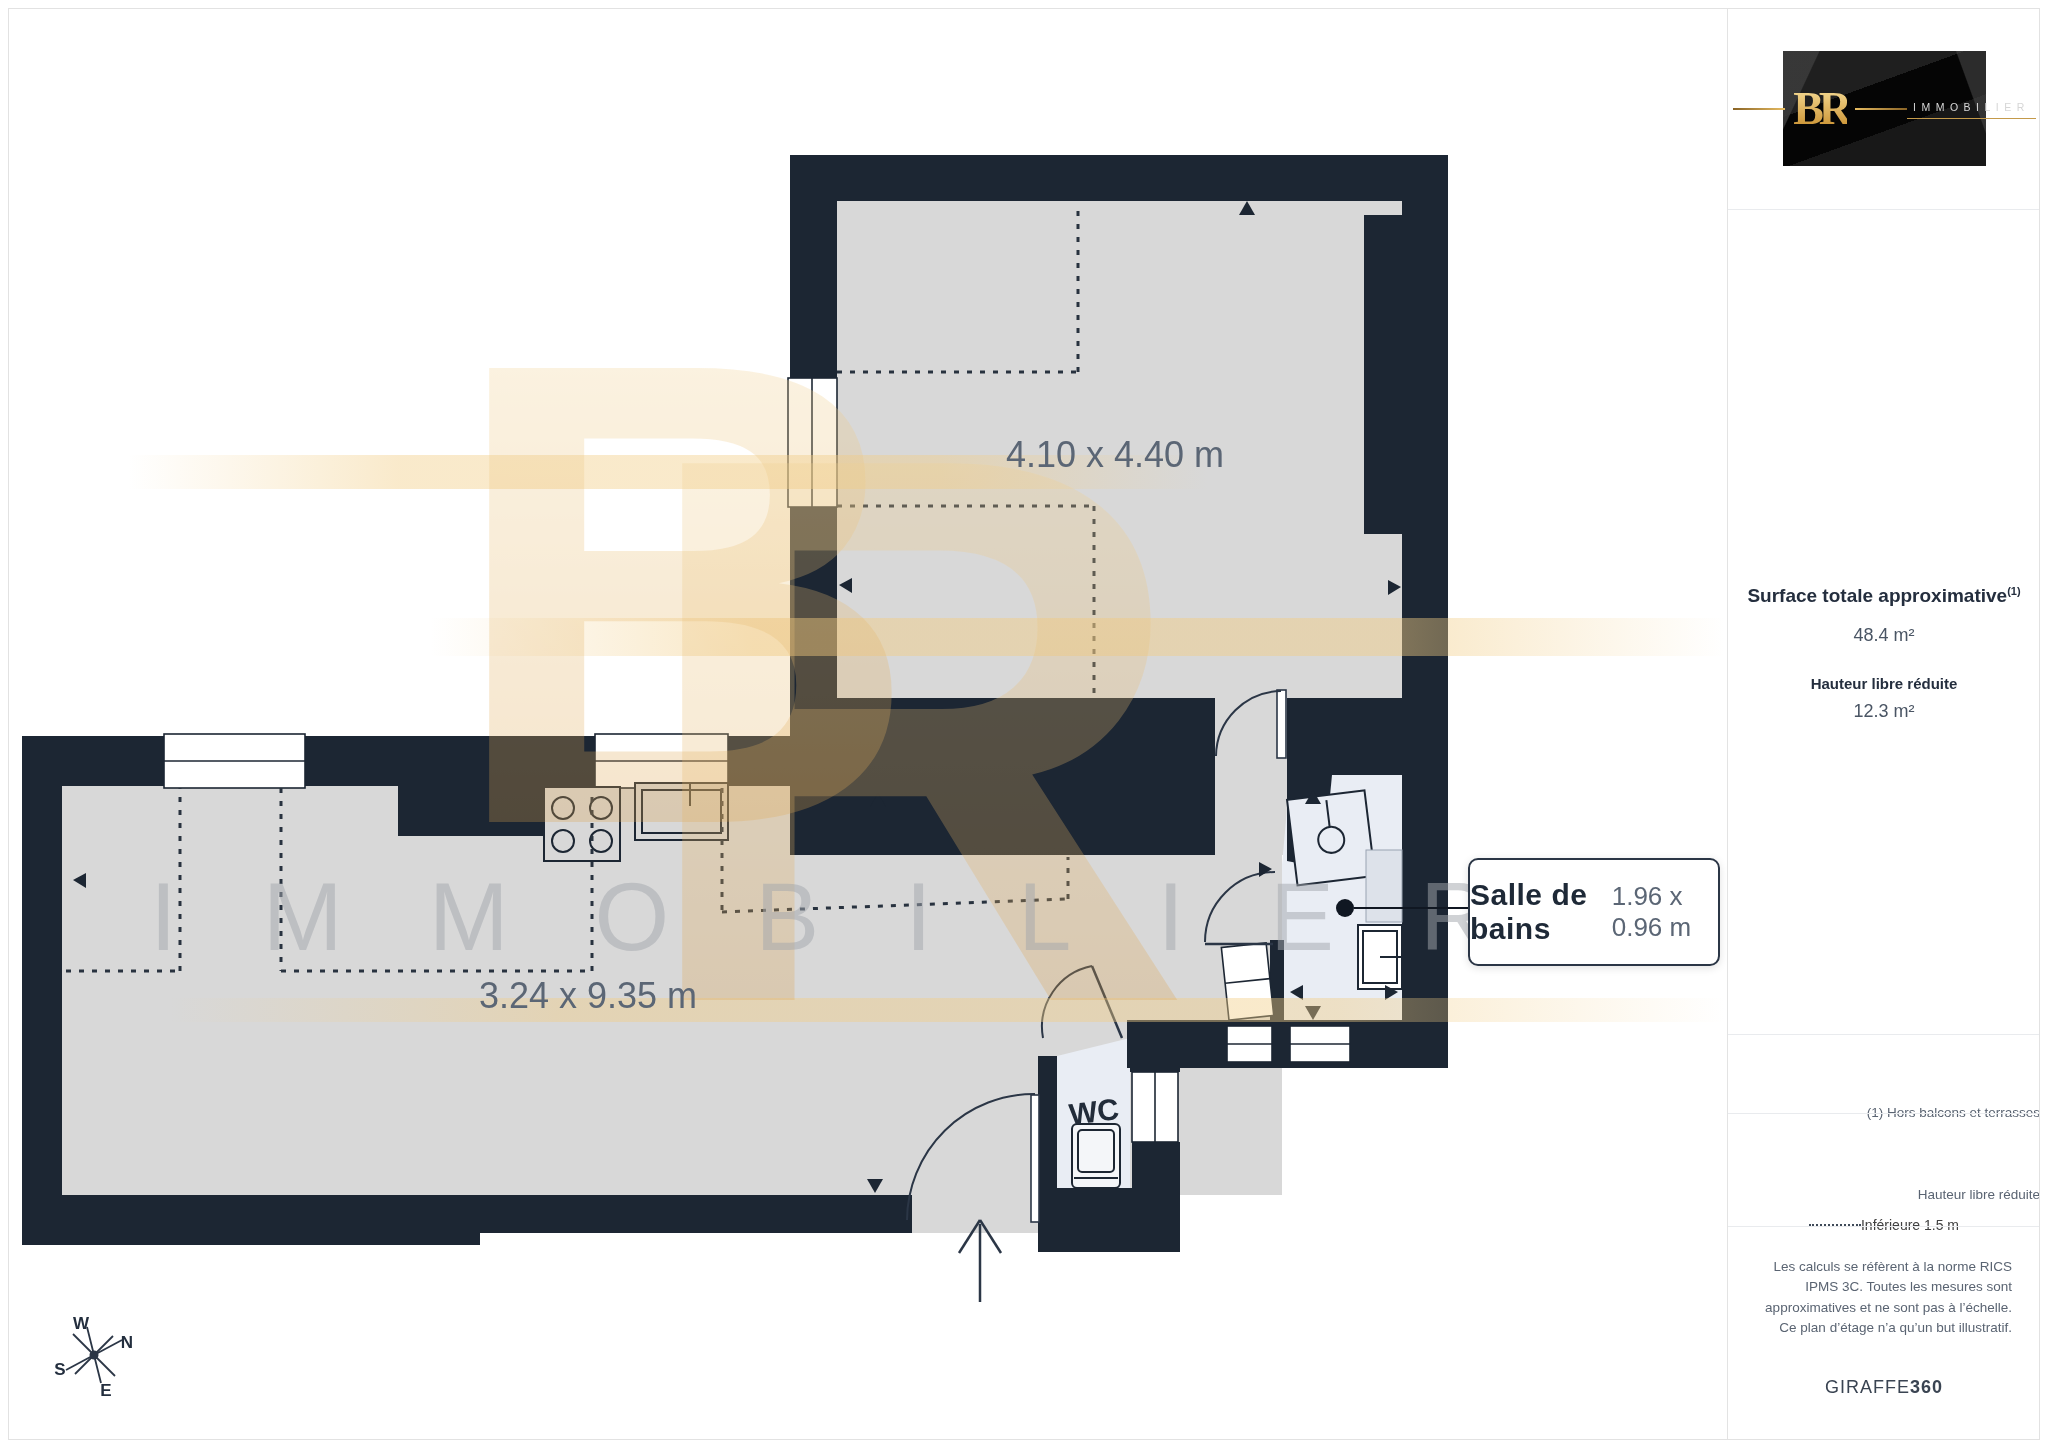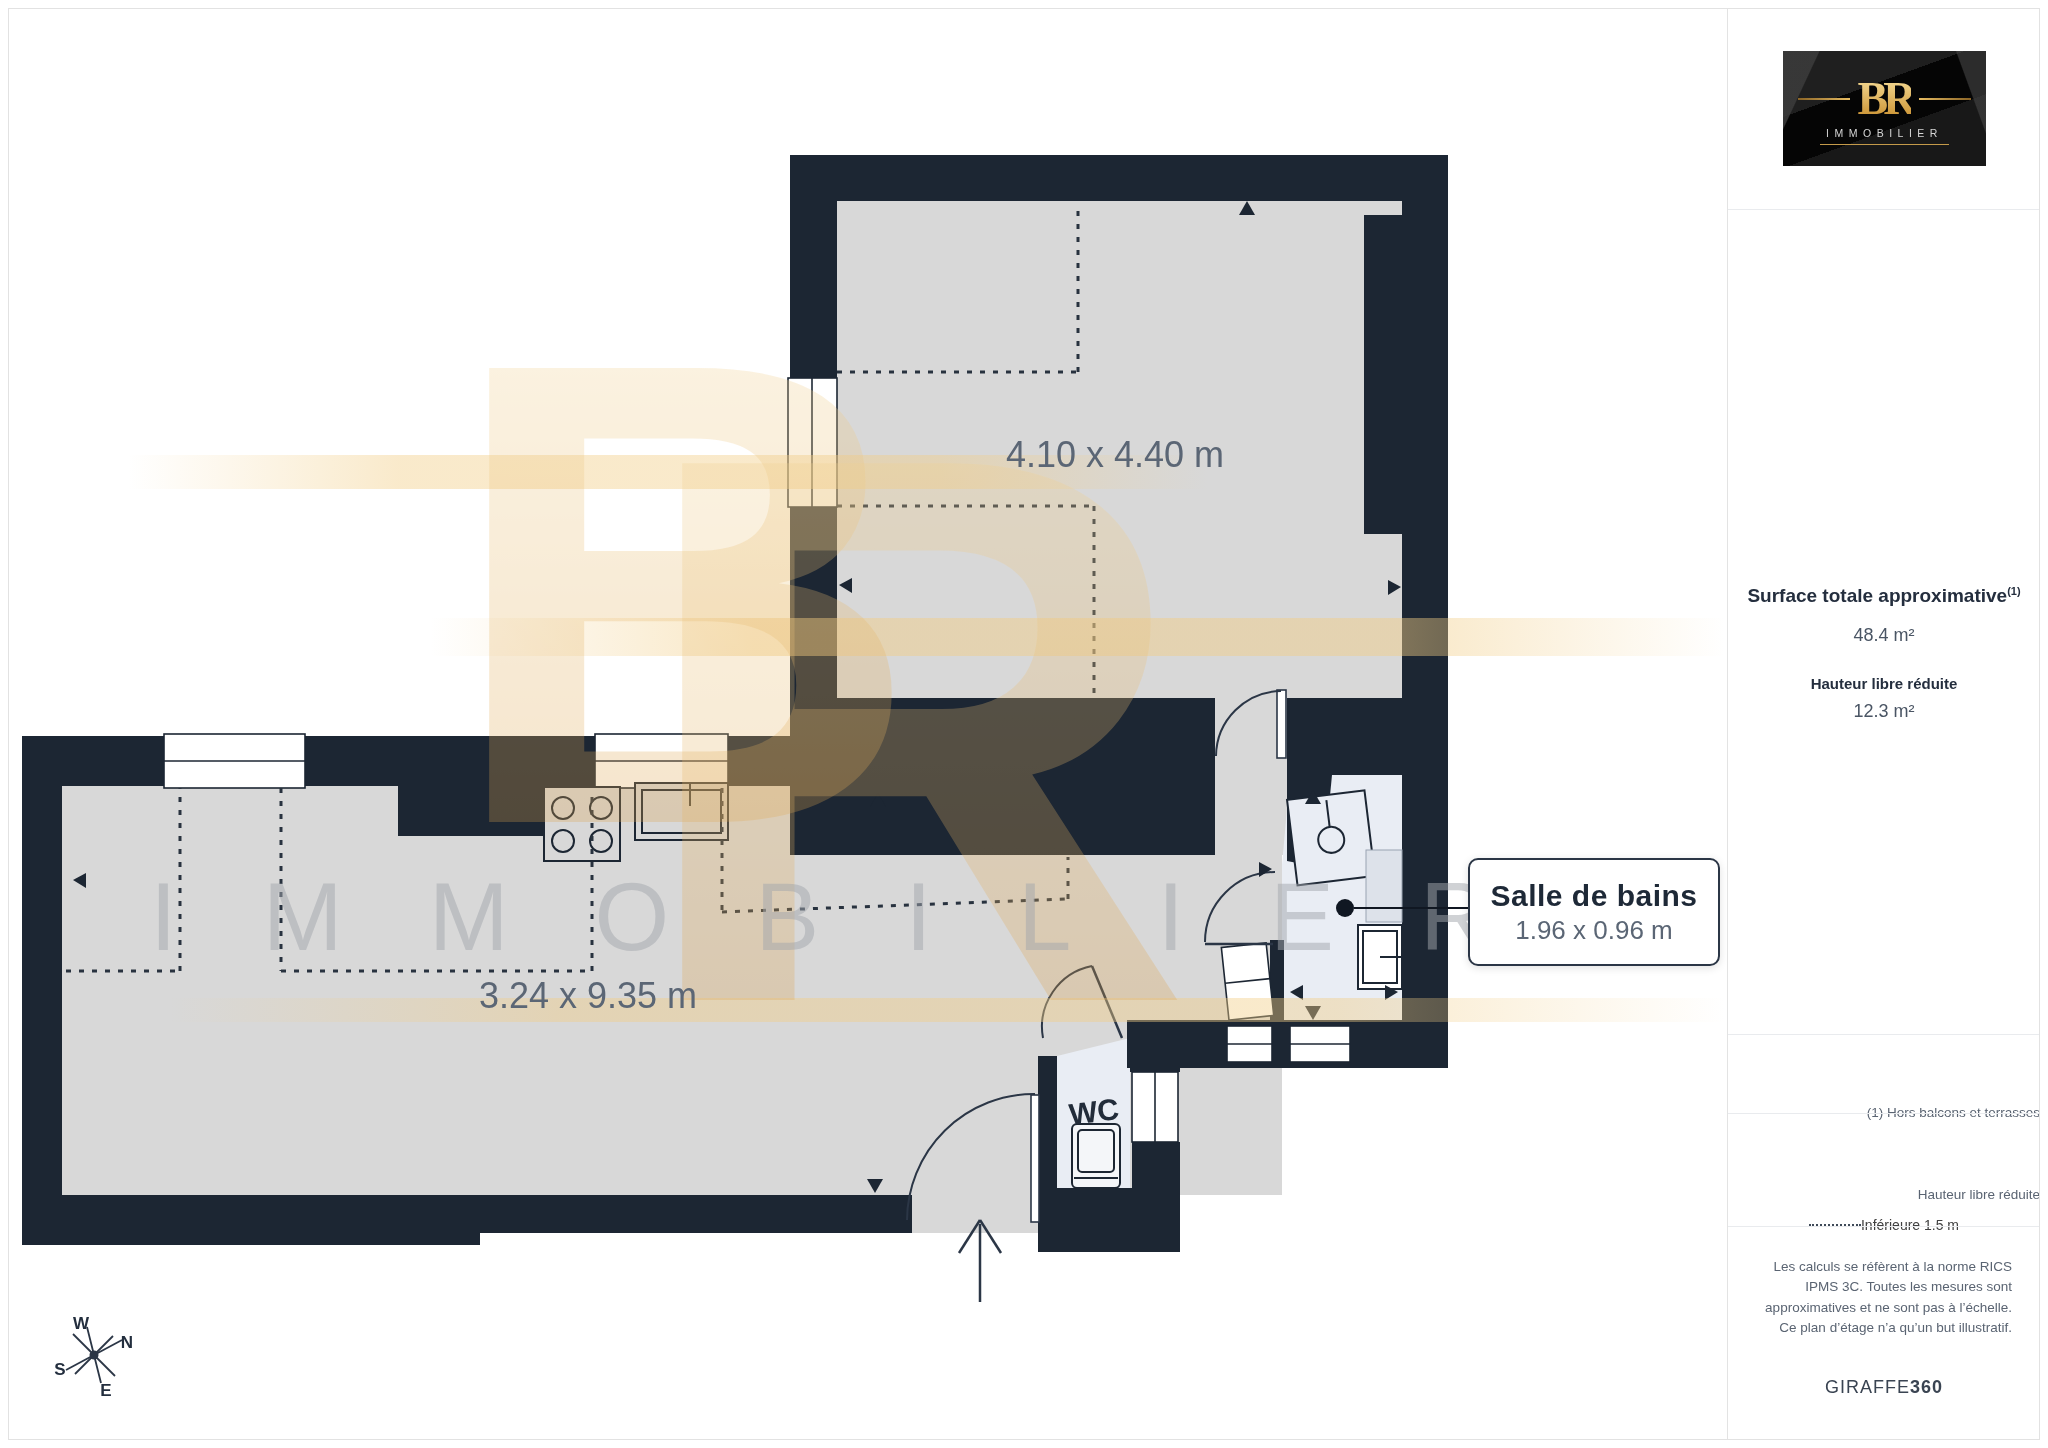--- a/index.html
+++ b/index.html
@@ -4,33 +4,33 @@
 <style>
   html,body{margin:0;padding:0;background:#ffffff;width:2048px;height:1448px;overflow:hidden;
     font-family:"Liberation Sans",sans-serif;}
   #stage{position:relative;width:2048px;height:1448px;background:#fff;}
   #page-border{position:absolute;left:8px;top:8px;right:8px;bottom:8px;border:1.5px solid #e2e2e2;pointer-events:none;}
   #plan-svg{position:absolute;left:0;top:0;}
 
   
   #callout{position:absolute;left:1468px;top:858px;width:248px;height:104px;background:#fff;
     border:2.5px solid #2b3646;border-radius:10px;box-shadow:0 2px 8px rgba(0,0,0,.12);
-    display:flex;flex-direction:column;align-items:center;justify-content:center;gap:2px;}
+    display:flex;align-items:center;justify-content:center;gap:2px;}
   #callout .title{font-size:30px;font-weight:bold;color:#1e2937;letter-spacing:.5px;}
   #callout .dims{font-size:26px;color:#5b6675;}
 
   
   #sidebar{position:absolute;left:1727px;top:9px;width:312px;height:1431px;background:#fff;
     border-left:1.5px solid #e3e3e3;}
   .divider{position:absolute;left:0;width:100%;height:0;border-top:1.5px solid #e9ebee;}
   #logo{position:absolute;left:55px;top:42px;width:203px;height:115px;background:
     linear-gradient(115deg, rgba(60,60,60,.85) 0 14%, transparent 14.5%),
     linear-gradient(250deg, rgba(70,70,70,.6) 0 12%, transparent 12.5%),
     linear-gradient(160deg,#1f1f1f 0 35%,#050505 35% 62%,#181818 62%);
-    background-color:#0a0a0a;display:flex;flex-direction:column;align-items:center;justify-content:center;}
+    background-color:#0a0a0a;display:flex;flex-direction:row;align-items:center;justify-content:center;}
   #logo .mono-row{display:flex;align-items:center;gap:8px;}
   #logo .gold-line{width:52px;height:2px;background:linear-gradient(90deg,#8a6426,#e7bc62);}
   #logo .gold-line.r{background:linear-gradient(90deg,#e7bc62,#8a6426);}
   #logo .mono{font-family:"Liberation Serif",serif;font-size:46px;font-weight:bold;letter-spacing:-5px;
     background:linear-gradient(180deg,#f6dc96 10%,#c98f2e 90%);-webkit-background-clip:text;background-clip:text;
     color:#e3b558;-webkit-text-fill-color:transparent;}
   #logo .subtitle{margin-top:2px;font-size:10.5px;letter-spacing:5.5px;color:#d6d6d6;
     border-bottom:1.5px solid #c49a4a;padding:0 6px 5px 6px;}
   .sb-center{position:absolute;left:0;width:100%;text-align:center;margin-top:40px;}
   .sb-h1{font-size:19px;font-weight:bold;color:#242e3e;}

